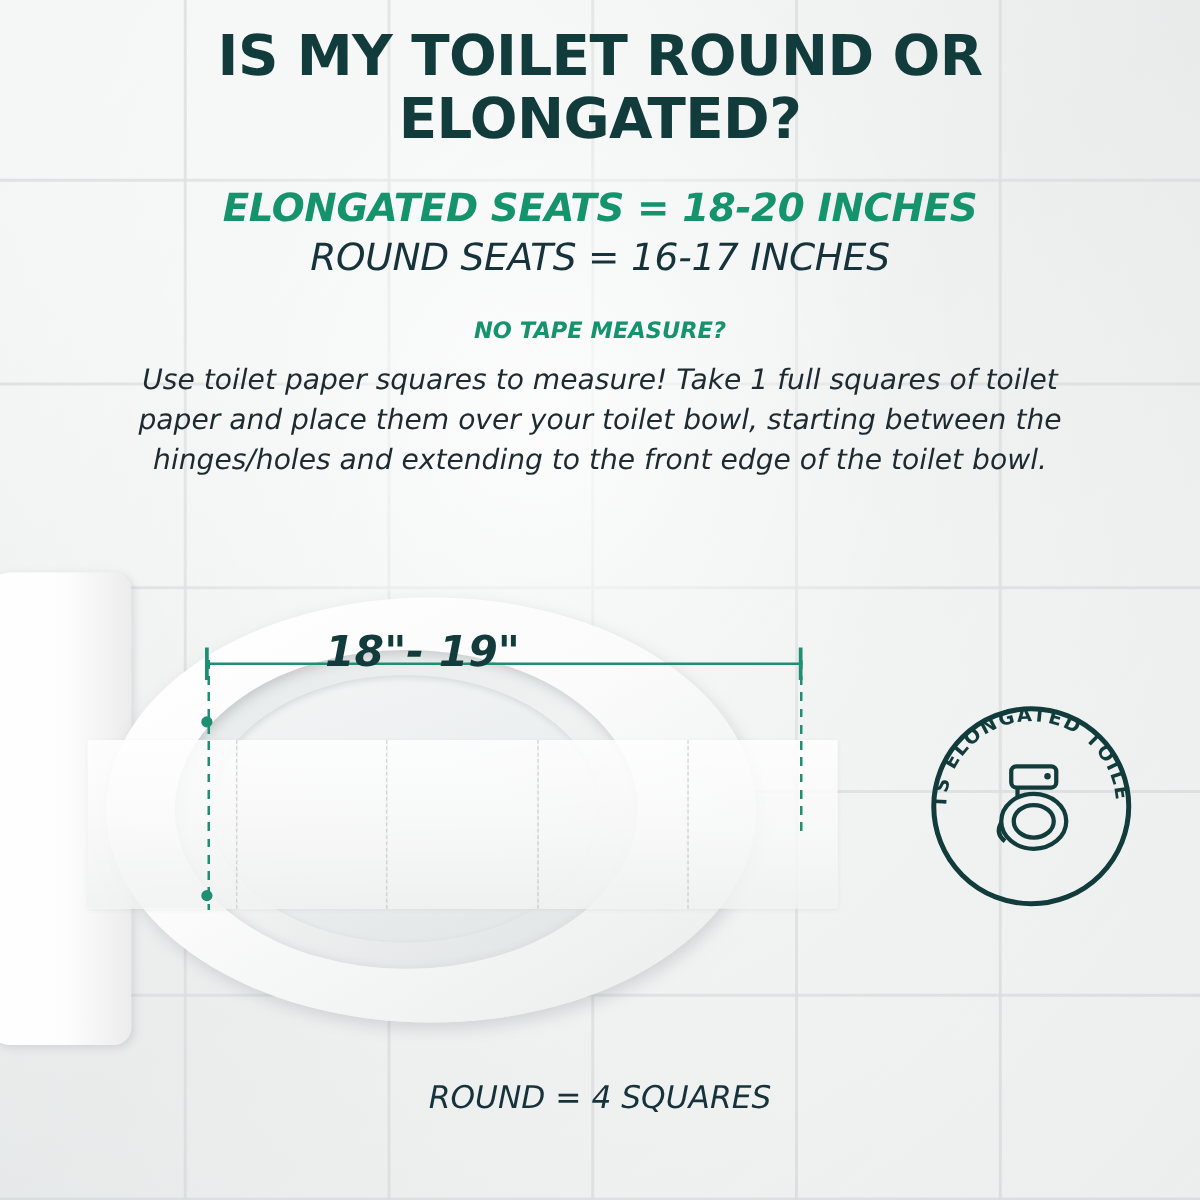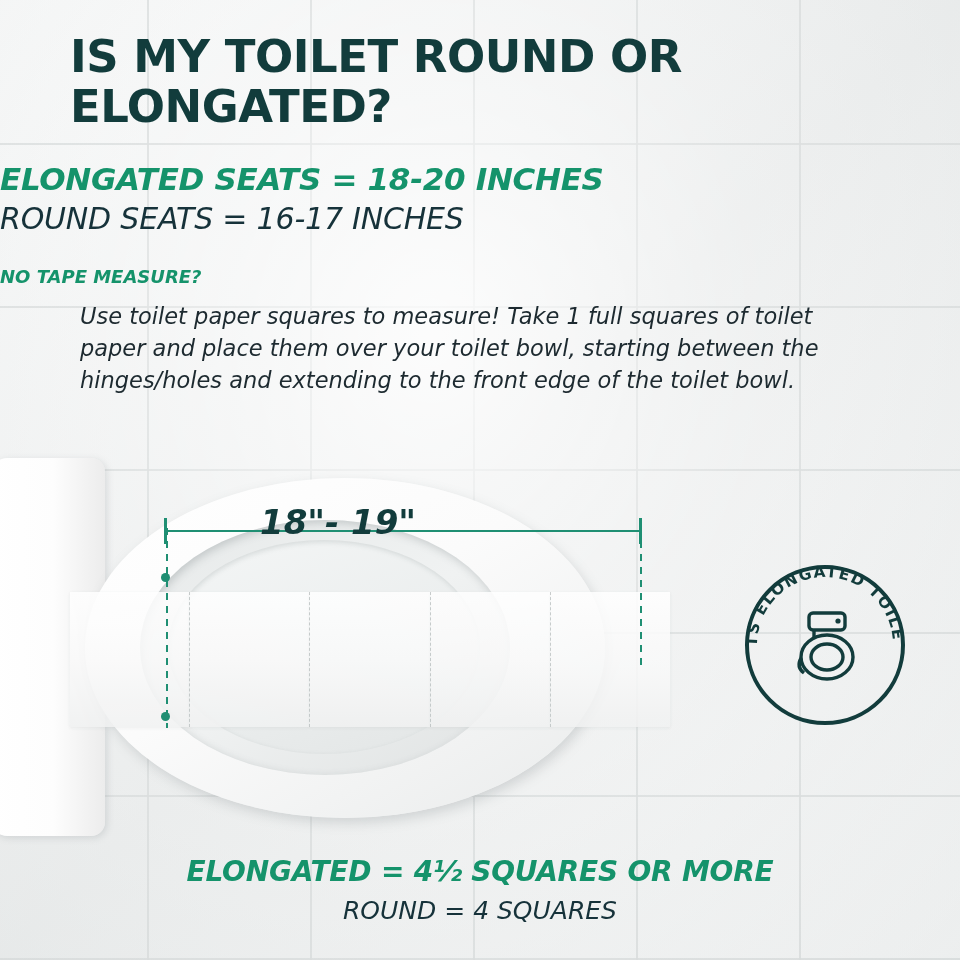--- a/index.html
+++ b/index.html
@@ -41,23 +41,23 @@
     position: absolute;
     inset: 0;
     background: radial-gradient(ellipse at 45% 35%, rgba(255,255,255,0.85) 0%, rgba(255,255,255,0.25) 45%, rgba(222,226,226,0.35) 100%);
     pointer-events: none;
   }
 
   
   .text-block {
     position: absolute;
     left: 0;
-    top: 32px;
+    top: 20px;
     width: 960px;
-    text-align: left;
+    text-align: center;
     z-index: 6;
   }
   .headline {
     font-family: "DejaVu Sans", sans-serif;
     font-weight: bold;
     font-size: 45px;
     line-height: 1.12;
     letter-spacing: -0.5px;
     color: #123c3c;
     margin: 0 70px;
@@ -303,17 +303,16 @@
         <circle cx="103" cy="66" r="2.6" fill="#123c3c" stroke="none"></circle>
         <path d="M 79,75 L 79,82"></path>
         <ellipse cx="92" cy="102" rx="26" ry="22"></ellipse>
         <ellipse cx="92" cy="102" rx="16" ry="13"></ellipse>
         <path d="M 66,103 q -5,9 3,15"></path>
       </g>
     </svg>
   </div>
 
   <div class="bottom-block">
-    <div class="bottom-elongated">ELONGATED = 4½ SQUARES OR MORE</div>
     <div class="bottom-round">ROUND = 4 SQUARES</div>
   </div>
 
 </div>
 
 </body></html>

